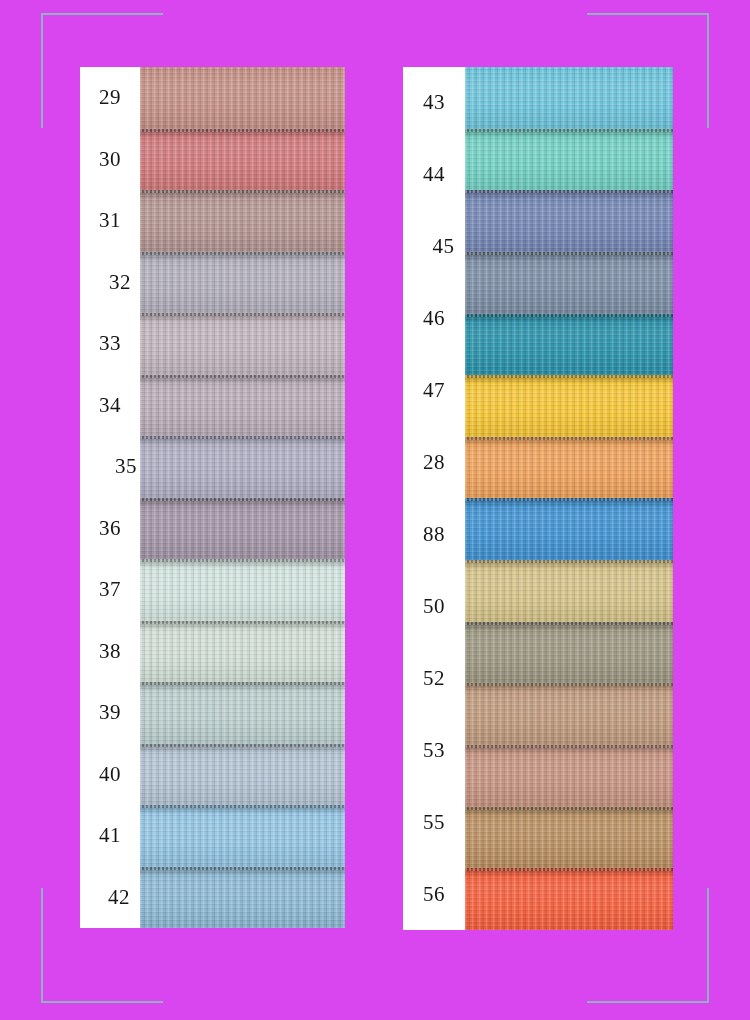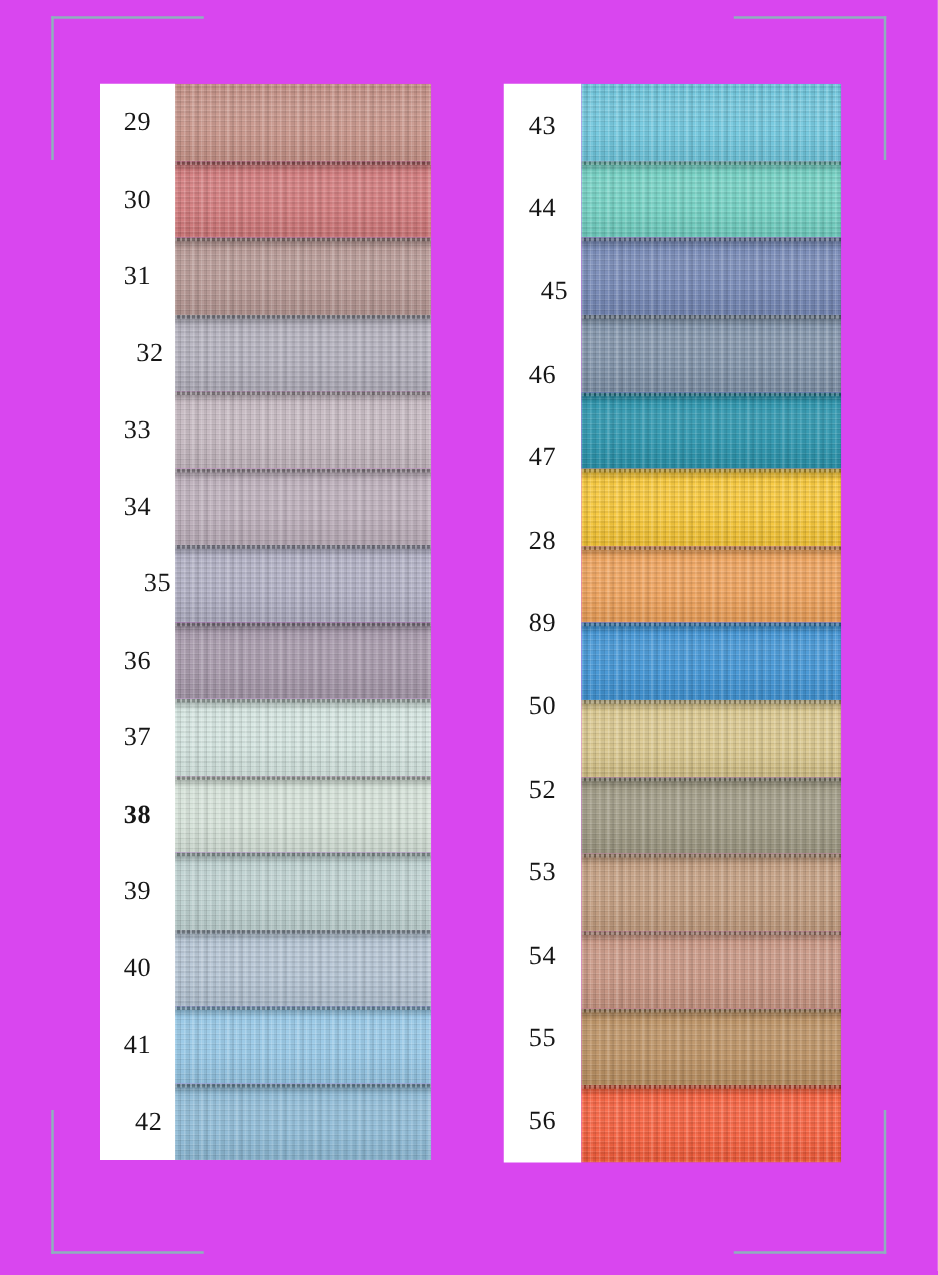--- a/index.html
+++ b/index.html
@@ -193,21 +193,21 @@
     <div class="label-strip" style="background: rgb(255, 255, 255);">
         <div class="label-cell" style="color: rgb(22, 22, 22);">29</div>
         <div class="label-cell" style="color: rgb(22, 22, 22);">30</div>
         <div class="label-cell" style="color: rgb(22, 22, 22);">31</div>
         <div class="label-cell" style="color: rgb(22, 22, 22); padding-left: 20px;">32</div>
         <div class="label-cell" style="color: rgb(22, 22, 22);">33</div>
         <div class="label-cell" style="color: rgb(22, 22, 22);">34</div>
         <div class="label-cell" style="color: rgb(22, 22, 22); padding-left: 32px;">35</div>
         <div class="label-cell" style="color: rgb(22, 22, 22);">36</div>
         <div class="label-cell" style="color: rgb(22, 22, 22);">37</div>
-        <div class="label-cell" style="color: rgb(22, 22, 22); font-weight: bold;">38</div>
+        <div class="label-cell" style="color: rgb(22, 22, 22);">38</div>
         <div class="label-cell" style="color: rgb(22, 22, 22); text-align: right;">39</div>
         <div class="label-cell" style="color: rgb(22, 22, 22);">40</div>
         <div class="label-cell" style="color: rgb(22, 22, 22);">41</div>
         <div class="label-cell" style="color: rgb(22, 22, 22); padding-left: 18px;">42</div>
       </div>
     <div class="fabric-strip">
         <div class="fabric-cell" style="background: rgb(198, 146, 135);">
           <div class="rib"></div>
           <div class="sheen"></div>
         </div>
@@ -280,25 +280,24 @@
   </div>
 
   <div class="swatch-column" id="column-right">
     <div class="label-strip" style="background: rgb(255, 255, 255);">
         <div class="label-cell" style="color: rgb(22, 22, 22);">43</div>
         <div class="label-cell" style="color: rgb(22, 22, 22);">44</div>
         <div class="label-cell" style="color: rgb(22, 22, 22); padding-left: 19px;">45</div>
         <div class="label-cell" style="color: rgb(22, 22, 22);">46</div>
         <div class="label-cell" style="color: rgb(22, 22, 22);">47</div>
         <div class="label-cell" style="color: rgb(22, 22, 22);">28</div>
-        <div class="label-cell" style="color: rgb(22, 22, 22);">89</div>
+        <div class="label-cell" style="color: rgb(22, 22, 22);">88</div>
         <div class="label-cell" style="color: rgb(22, 22, 22);">50</div>
         <div class="label-cell" style="color: rgb(22, 22, 22);">52</div>
         <div class="label-cell" style="color: rgb(22, 22, 22);">53</div>
-        <div class="label-cell" style="color: rgb(22, 22, 22);">54</div>
         <div class="label-cell" style="color: rgb(22, 22, 22);">55</div>
         <div class="label-cell" style="color: rgb(22, 22, 22);">56</div>
       </div>
     <div class="fabric-strip">
         <div class="fabric-cell" style="background: rgb(110, 198, 221);">
           <div class="rib"></div>
           <div class="sheen"></div>
         </div>
         <div class="fabric-cell" style="background: rgb(114, 210, 196);">
           <div class="rib"></div>

